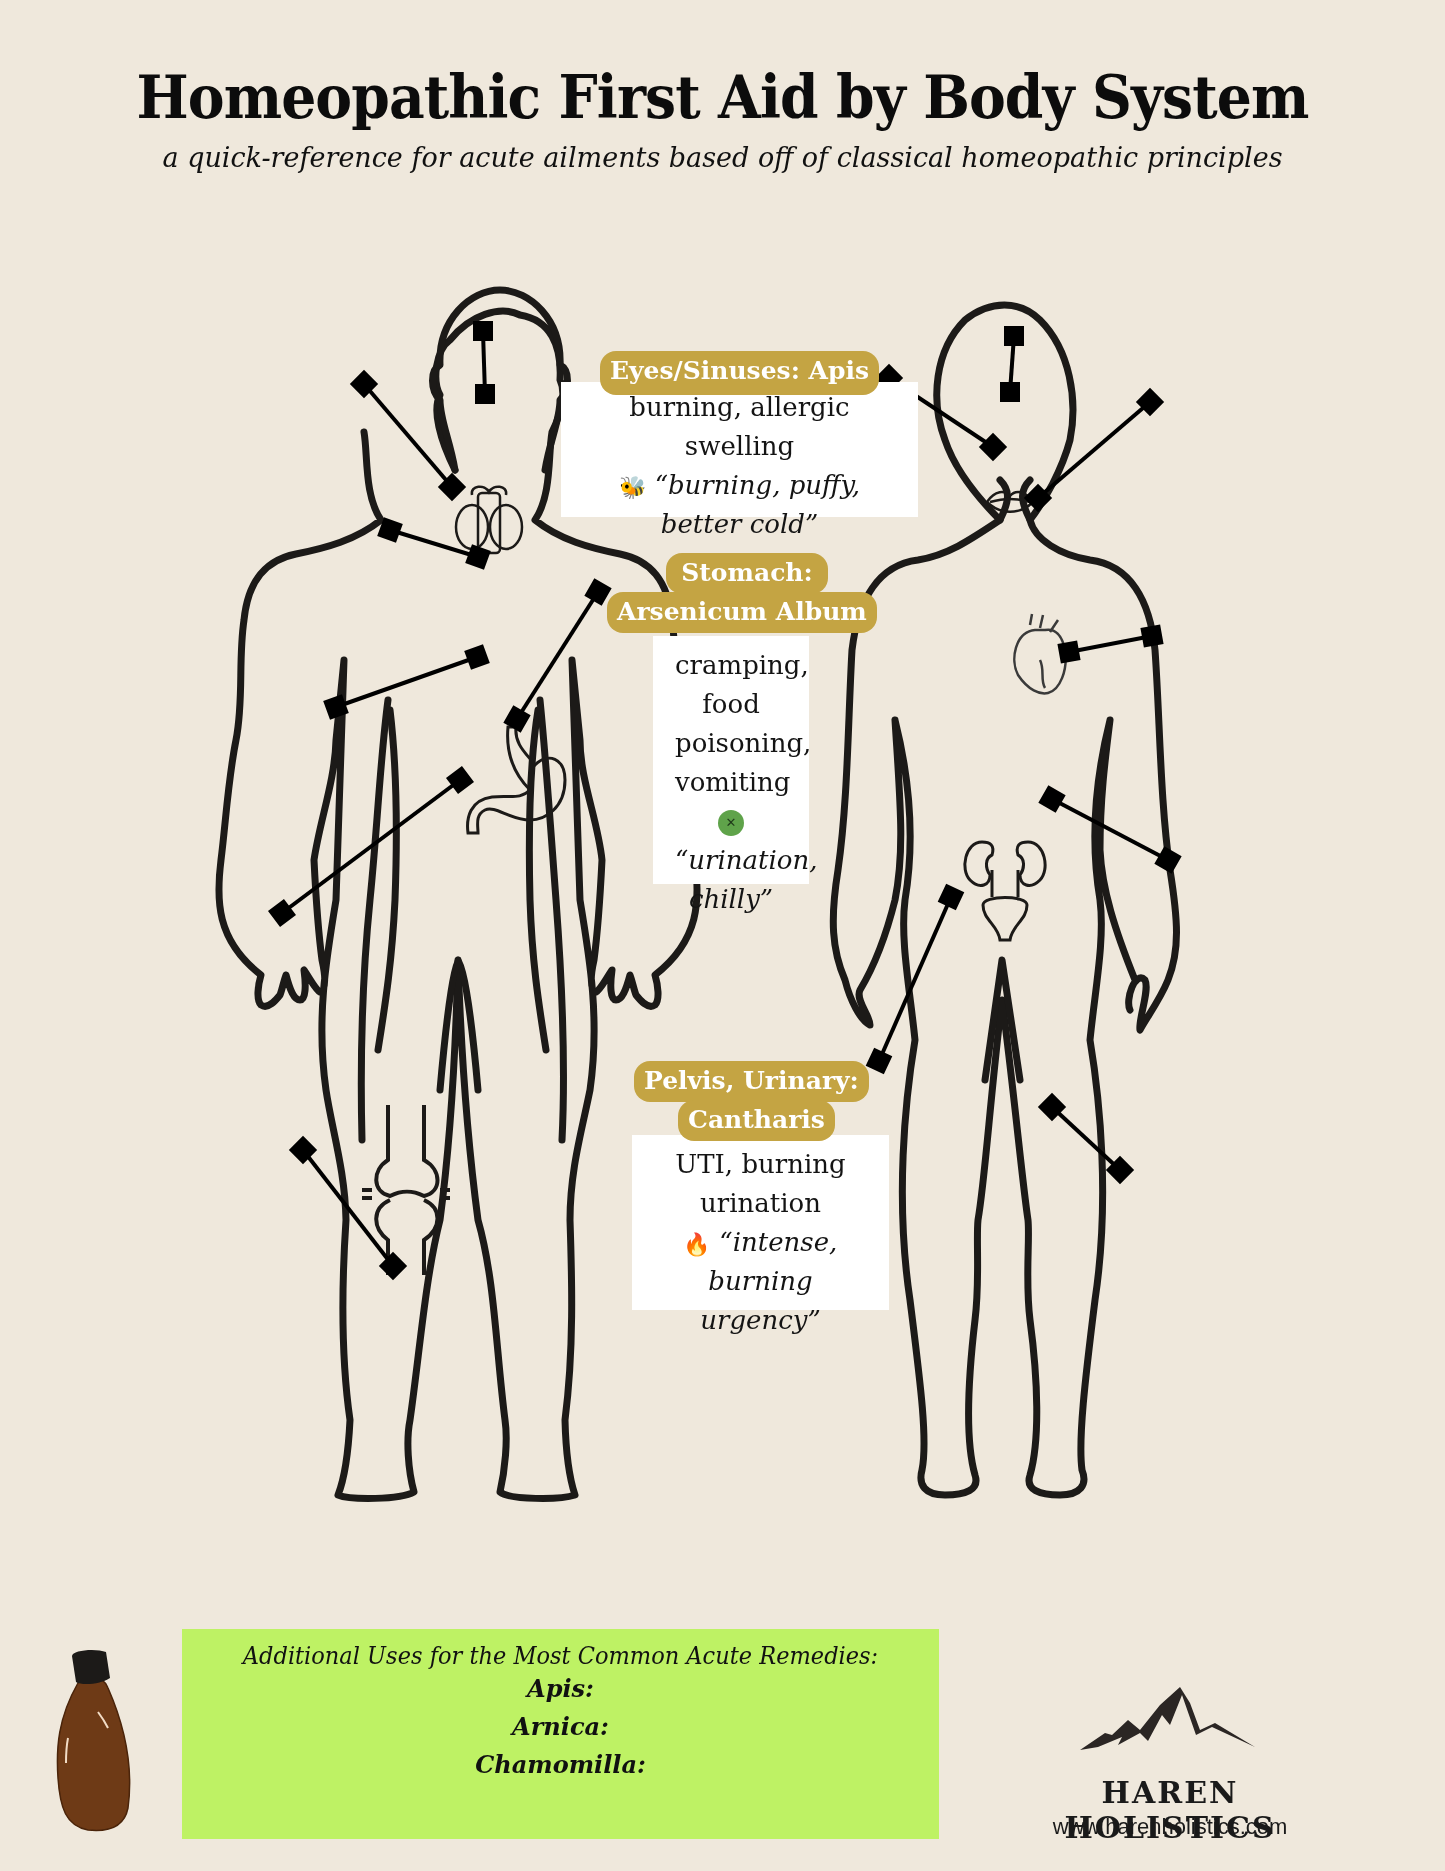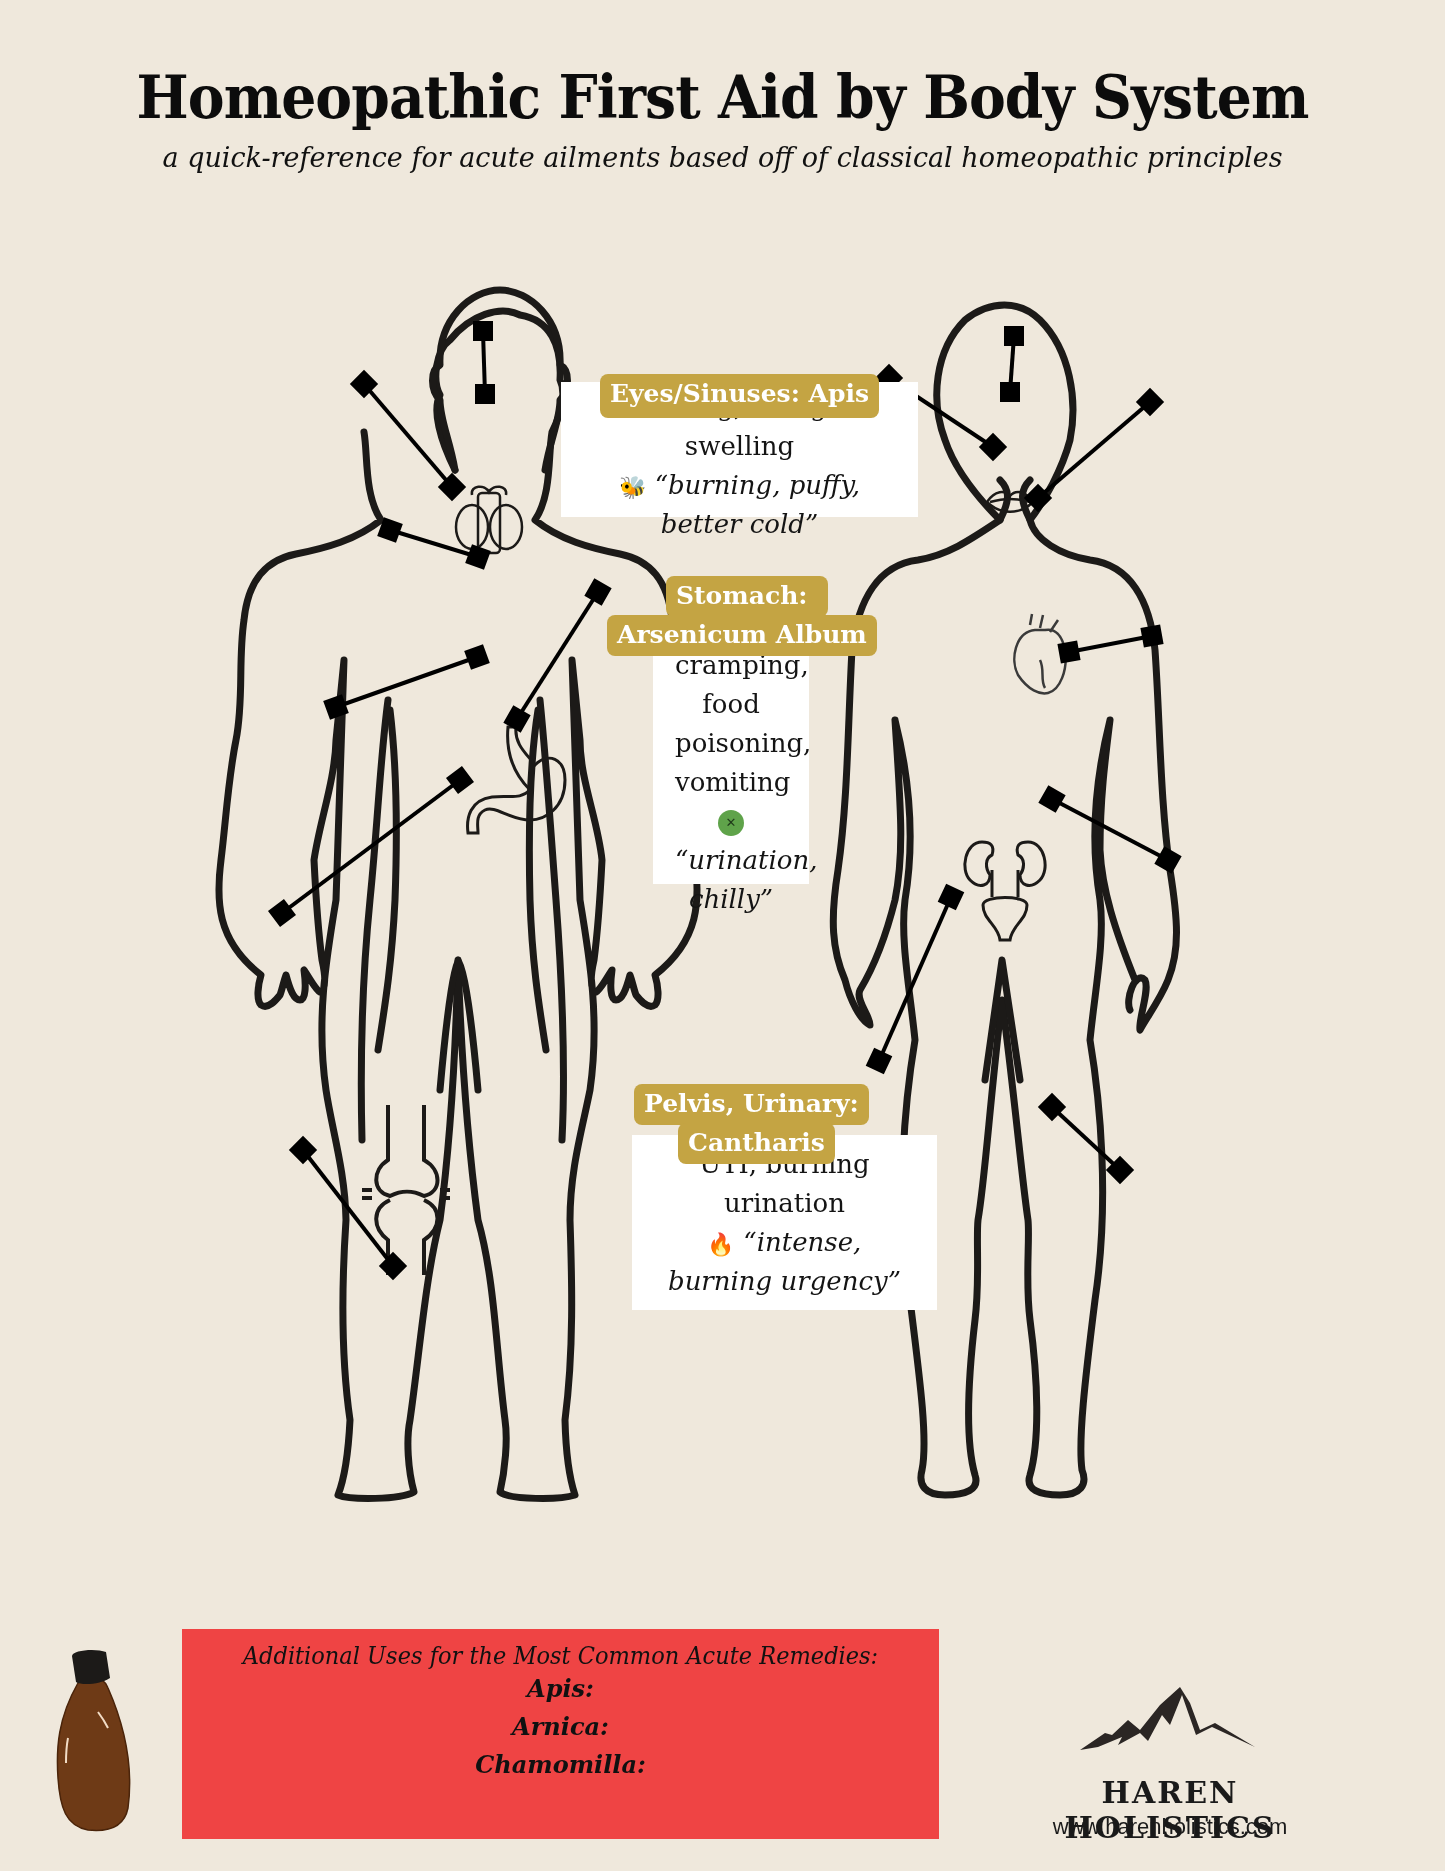--- a/index.html
+++ b/index.html
@@ -13,32 +13,32 @@
   }
   .subtitle {
     position: absolute; left: 0; top: 142px; width: 1445px; text-align: center;
     font-family: "DejaVu Serif", serif; font-style: italic; font-size: 27px; color: #111;
   }
 
   svg.figure { position: absolute; left: 0; top: 0; width: 1445px; height: 1600px; }
 
   .label-tag {
     position: absolute; background: #c4a443; color: #fff; font-family: "DejaVu Serif", serif;
-    font-weight: bold; font-size: 25px; text-align: left; border-radius: 8px;
-    padding: 4px 10px; line-height: 1.3; white-space: nowrap; margin-top: 23px;
+    font-weight: bold; font-size: 25px; text-align: center; border-radius: 16px;
+    padding: 4px 10px; line-height: 1.3; white-space: nowrap;
   }
   .label-box {
     position: absolute; background: #fff; text-align: center; font-family: "DejaVu Serif", serif;
     font-size: 26px; line-height: 1.5; color: #141414; padding: 4px 22px;
   }
   .label-box .quote { font-style: italic; }
   .emoji { display: inline-block; vertical-align: middle; }
 
   .bottom-panel {
-    position: absolute; left: 182px; top: 1629px; width: 757px; height: 210px; background: #ef4444;
+    position: absolute; left: 182px; top: 1629px; width: 757px; height: 210px; background: #bef264;
     text-align: center;
   }
   .bottom-panel .heading {
     font-family: "DejaVu Serif", serif; font-style: italic; font-size: 25px; margin-top: 12px;
     transform: scaleX(0.9); color: #111;
   }
   .bottom-panel .remedy {
     font-family: "DejaVu Serif", serif; font-style: italic; font-weight: bold; font-size: 24px;
     line-height: 38px; color: #111;
   }
@@ -206,21 +206,21 @@
   <div>food</div>
   <div>poisoning,</div>
   <div><span>vomiting</span>
     <span class="emoji" style="width:26px;height:26px;border-radius:50%;background:#5fa34a;color:#1f3a1a;font-size:13px;line-height:26px;">✕</span></div>
   <div class="quote">“urination,</div>
   <div class="quote">chilly”</div>
 </div>
 <div class="label-tag" style="left:666px; top:553px; width:162px;">Stomach:</div>
 <div class="label-tag" style="left:607px; top:592px;">Arsenicum Album</div>
 
-<div class="label-box" style="left:632px; top:1135px; width:305px; height:175px;">
+<div class="label-box" style="left:632px; top:1135px; width:257px; height:175px;">
   <div style="margin-top:6px;">UTI, burning</div>
   <div>urination</div>
   <div><span class="emoji" style="font-size:22px;">🔥</span>
     <span class="quote">“intense,</span></div>
   <div class="quote">burning urgency”</div>
 </div>
 <div class="label-tag" style="left:634px; top:1061px;">Pelvis, Urinary:</div>
 <div class="label-tag" style="left:678px; top:1100px;">Cantharis</div>
 
 <svg class="bottle" viewBox="0 0 95 190">

